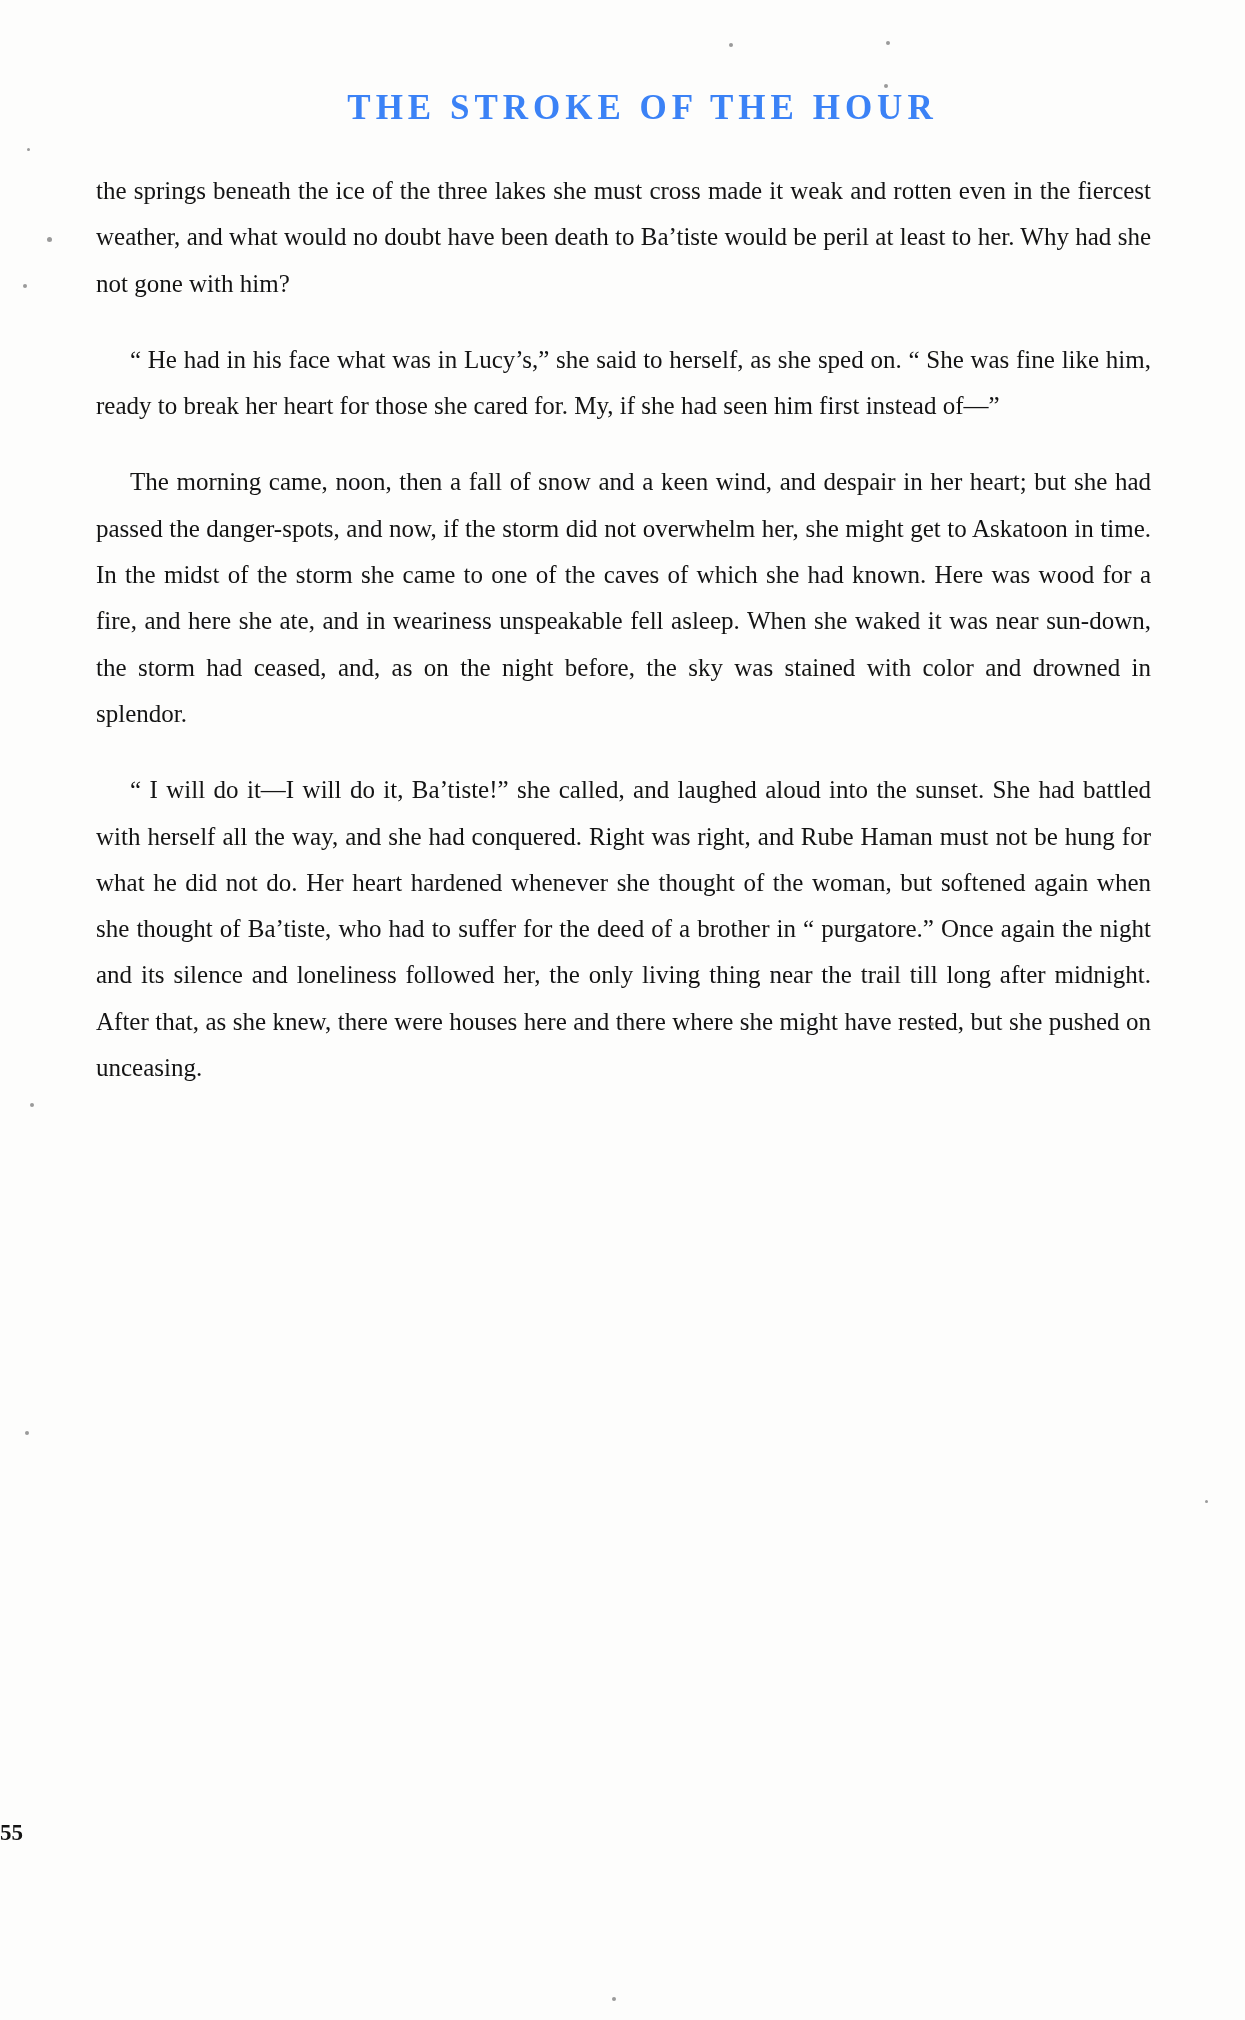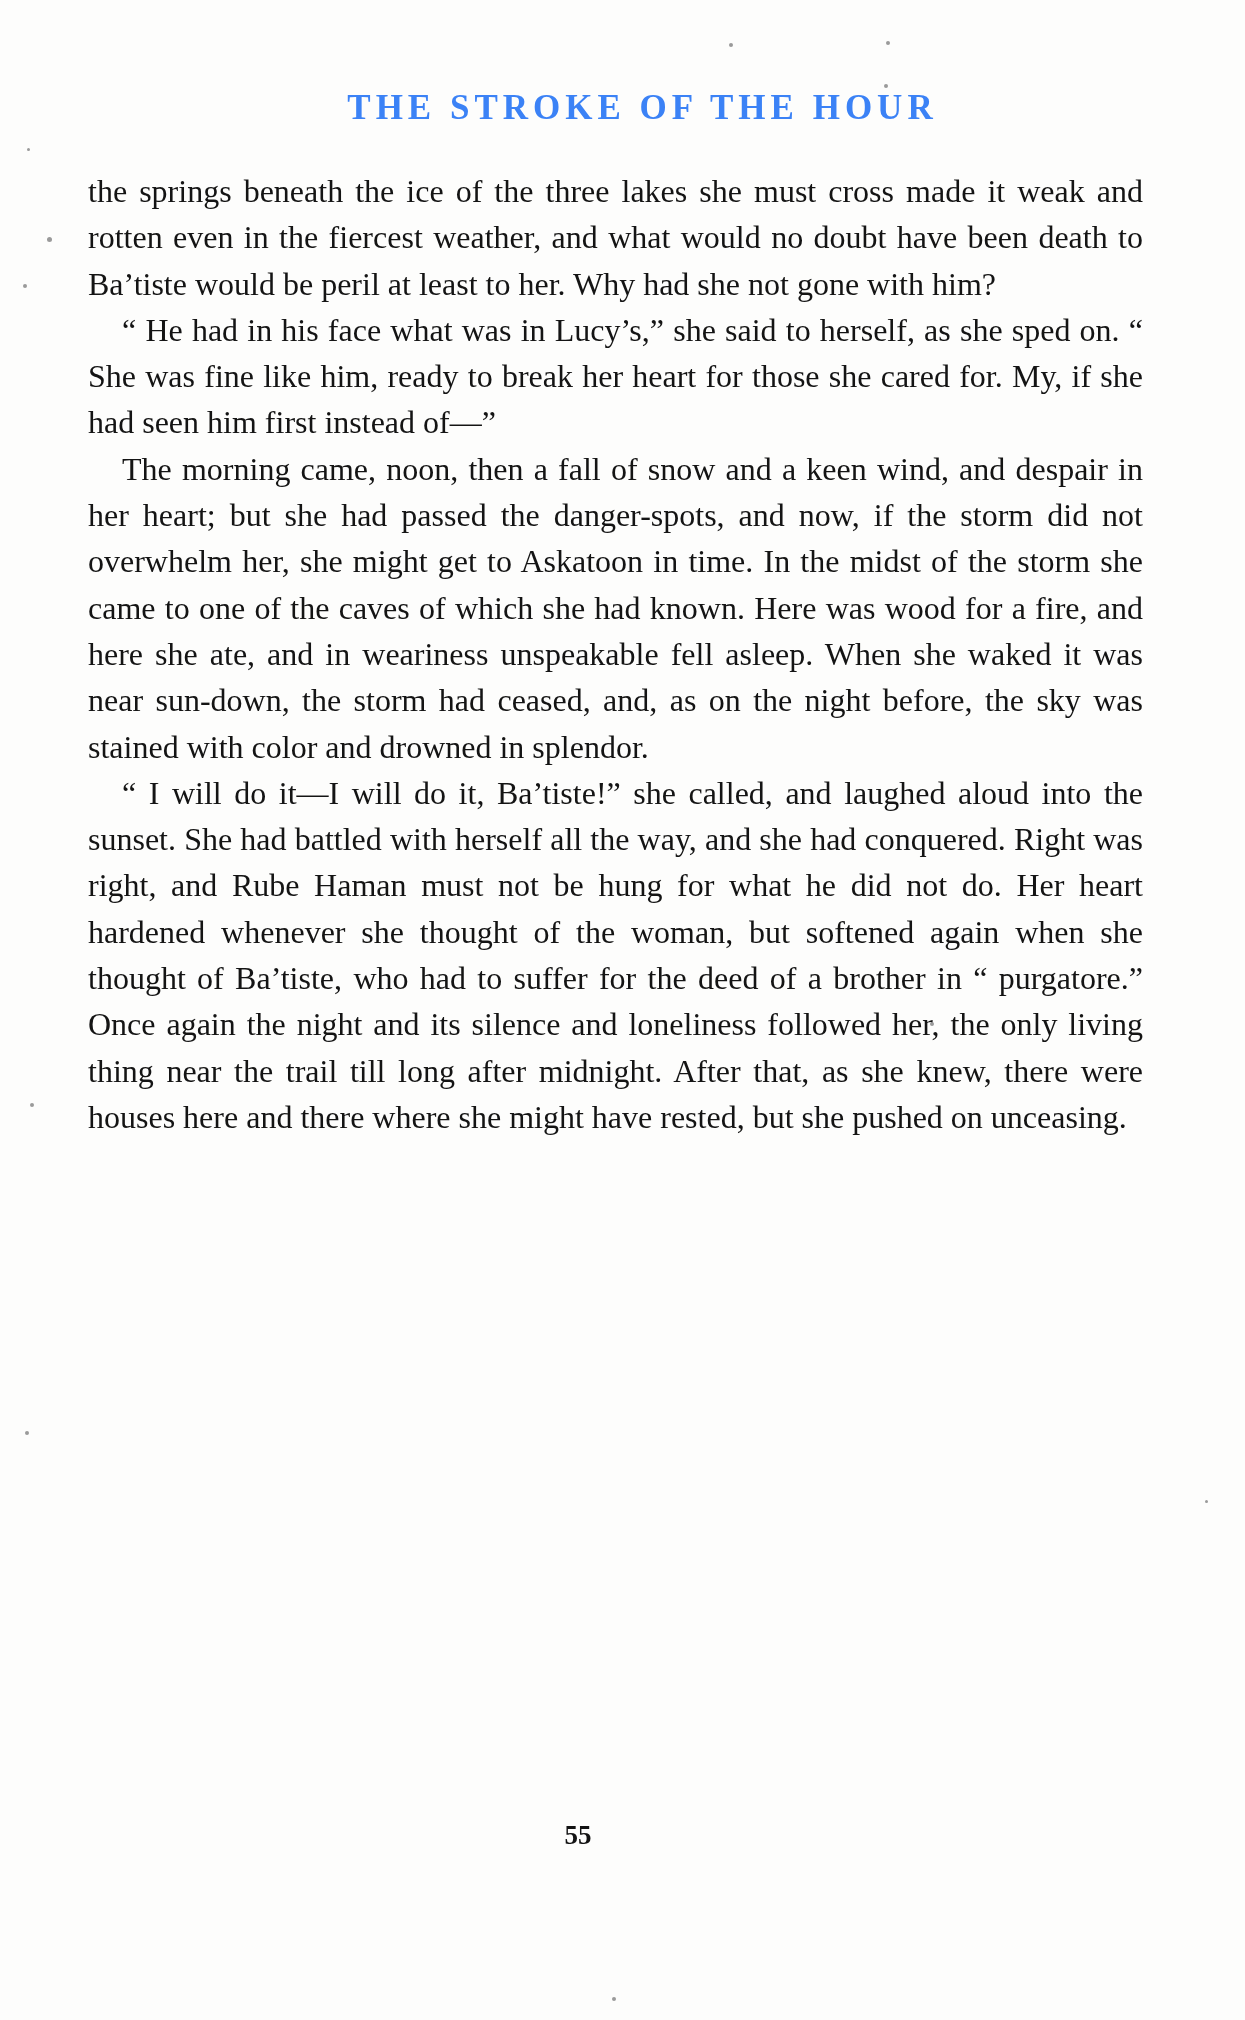--- a/index.html
+++ b/index.html
@@ -32,43 +32,44 @@
     font-size: 35px;
     letter-spacing: 5px;
     font-weight: 700;
     font-family: "Liberation Serif", serif;
     color: #3b82f6;
     margin-left: 20px;
   }
   .text-block {
     position: absolute;
     top: 168px;
-    left: 88px;
+    left: 96px;
     width: 1055px;
-    font-size: 32px;
+    font-size: 25px;
     line-height: 46.3px;
     text-align: justify;
     text-justify: inter-word;
     color: #141414;
     font-family: "Liberation Serif", serif;
   }
   .text-block p {
     margin: 0;
     text-indent: 0;
   }
   .text-block p.indent {
     text-indent: 34px;
+    margin-top: 30px;
   }
   .page-number {
     position: absolute;
     top: 1820px;
     left: 0;
     width: 1156px;
-    text-align: center;
-    font-size: 27px;
+    text-align: left;
+    font-size: 23px;
     font-weight: 700;
     color: #131313;
     font-family: "Liberation Serif", serif;
   }
   .speck {
     position: absolute;
     background: #9a9a9a;
     border-radius: 50%;
   }
   .s1 { left: 729px; top: 43px; width: 4px; height: 4px; }

